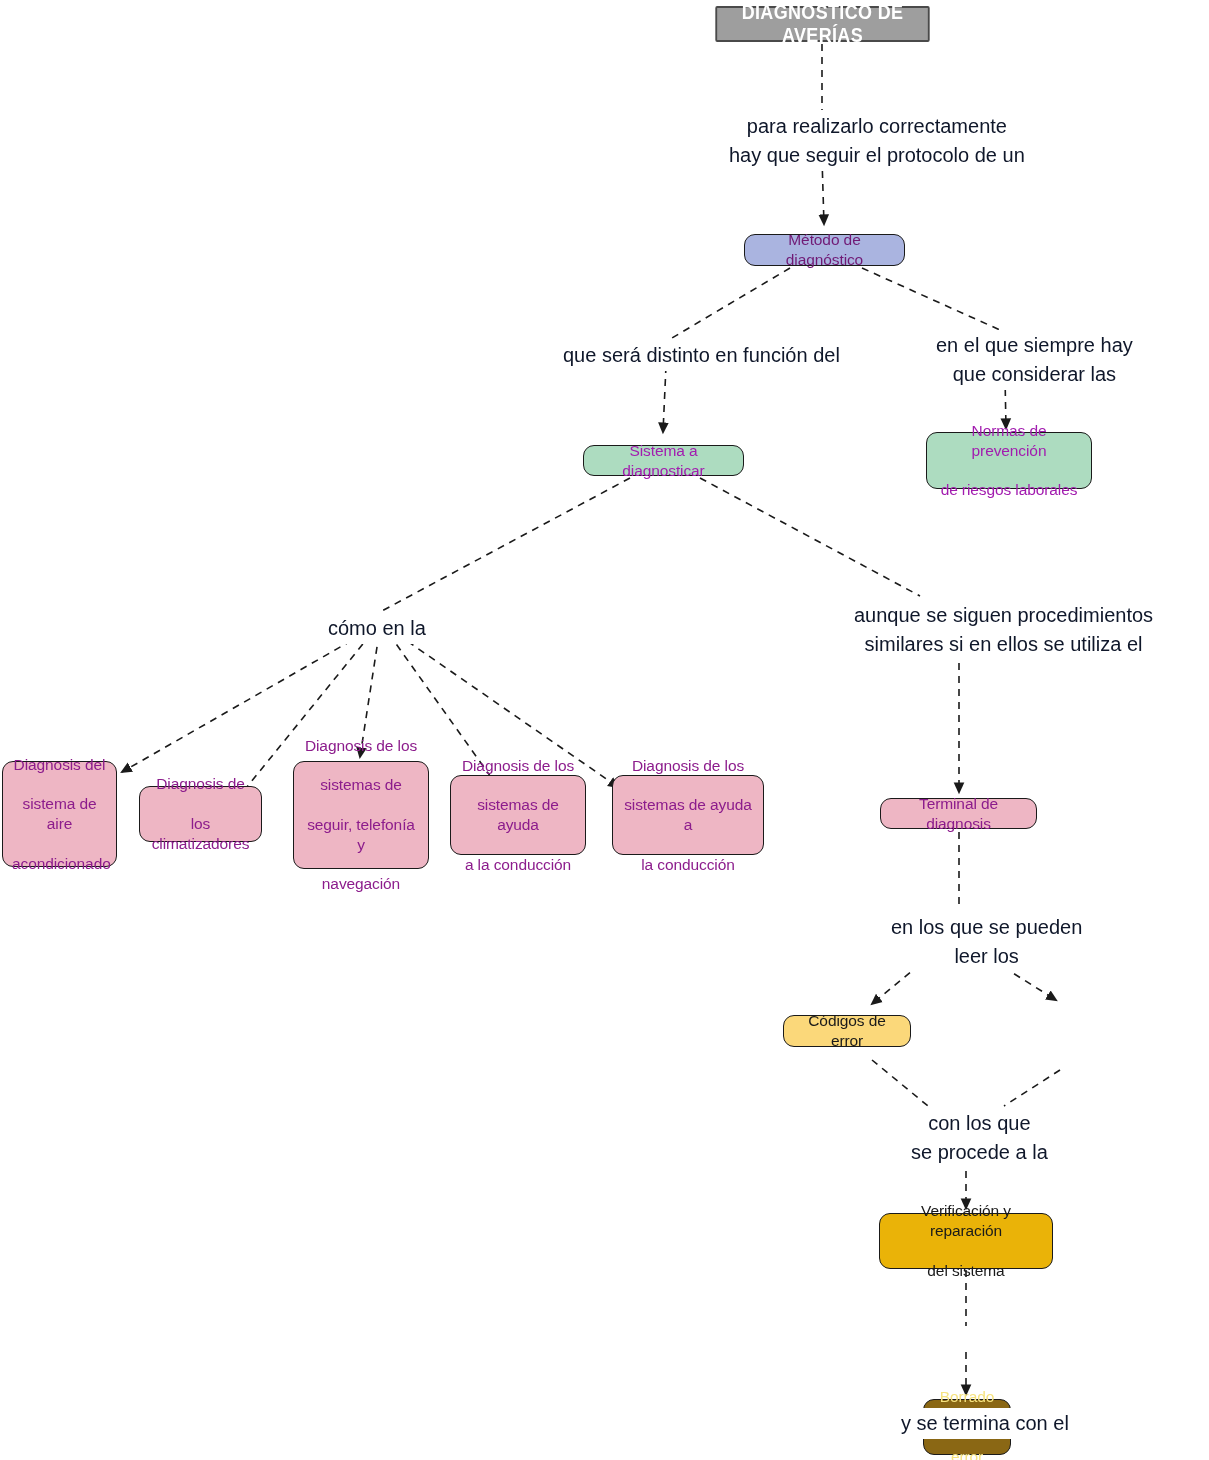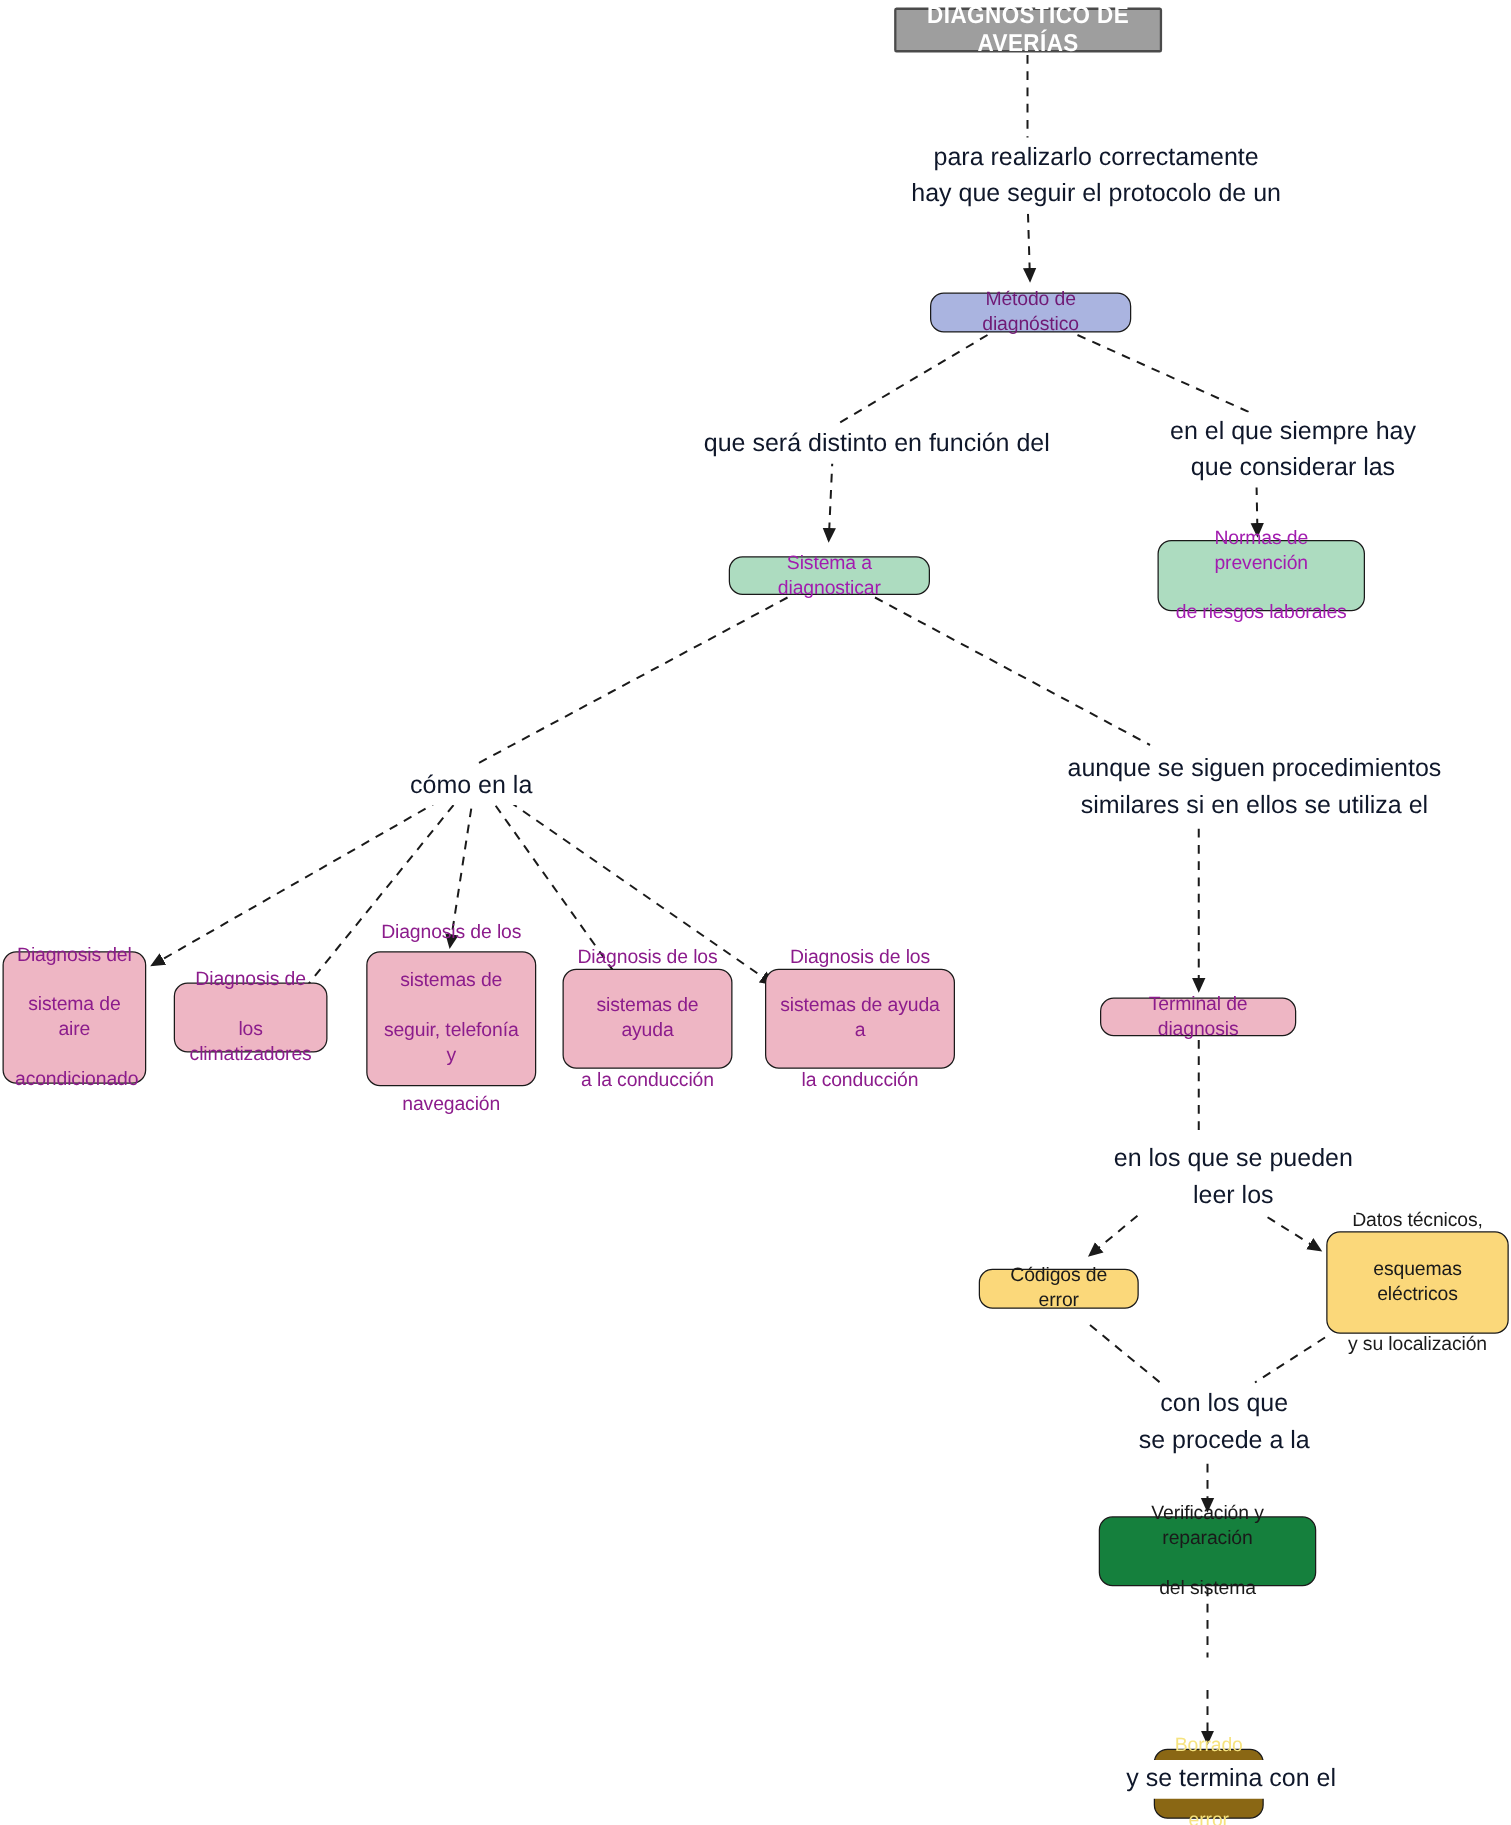--- a/index.html
+++ b/index.html
@@ -67,21 +67,21 @@
     line-height: 1.45;
     white-space: nowrap;
     z-index: 4;
     background: #ffffff;
     padding: 1px 3px;
   }
   .n-blue   { background: #aab4e0; color: #701a75; }
   .n-green  { background: #addcc0; color: #a21caf; }
   .n-pink   { background: #eeb6c4; color: #8c1c8c; }
   .n-yellow { background: #fbd87a; color: #1a1a1a; }
-  .n-orange { background: #15803d; color: #1a1a1a; }
+  .n-orange { background: #eab308; color: #1a1a1a; }
   .n-brown  { background: #8a6714; color: #f6e37f; }
 </style>
 </head>
 <body>
 
 <div id="canvas">
 
   <svg id="edges" viewBox="0 0 1209 1460">
     <defs>
       <marker id="arrow" viewBox="0 0 12 12" refX="9" refY="6" markerWidth="8" markerHeight="8" orient="auto-start-reverse">
@@ -220,27 +220,20 @@
 
   <div class="edge-label" style="left:888px; top:912px;">
     <div>en los que se pueden</div>
     <div>leer los</div>
   </div>
 
   <div class="node n-yellow" style="left:783px; top:1015px; width:128px; height:32px;">
     <span>Códigos de error</span>
   </div>
 
-  <div class="node n-yellow" style="left:1061px; top:985px; width:146px; height:82px;">
-    <span>
-      <span>Datos técnicos,</span><br>
-      <span>esquemas eléctricos</span><br>
-      <span>y su localización</span>
-    </span>
-  </div>
 
   <div class="edge-label" style="left:908px; top:1108px;">
     <div>con los que</div>
     <div>se procede a la</div>
   </div>
 
   <div class="node n-orange" style="left:879px; top:1213px; width:174px; height:56px;">
     <span>
       <span>Verificación y reparación</span><br>
       <span>del sistema</span>

